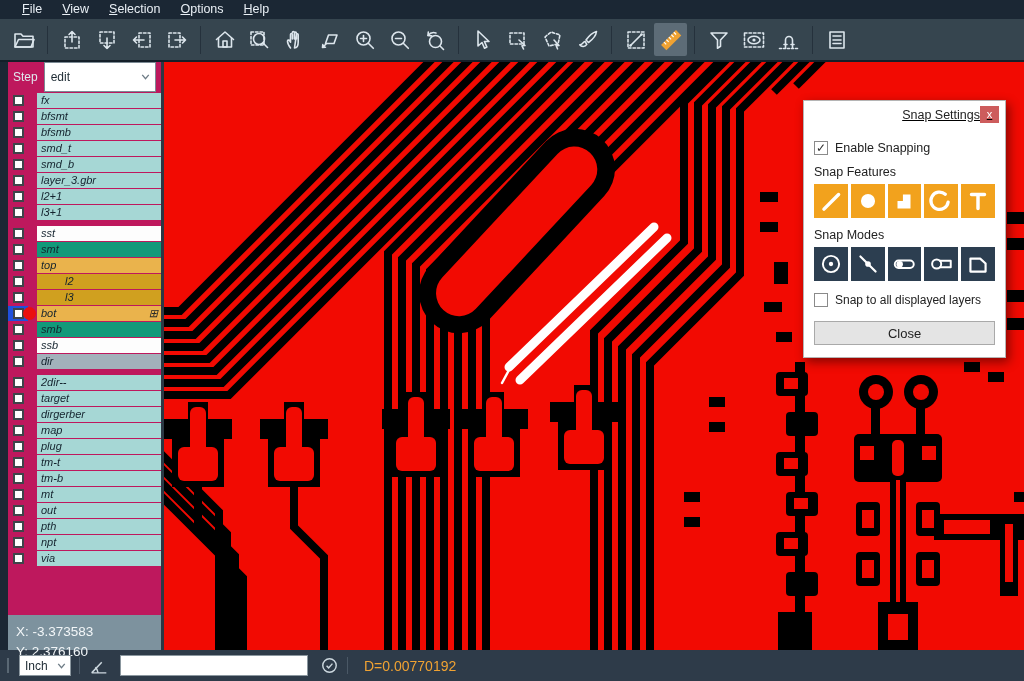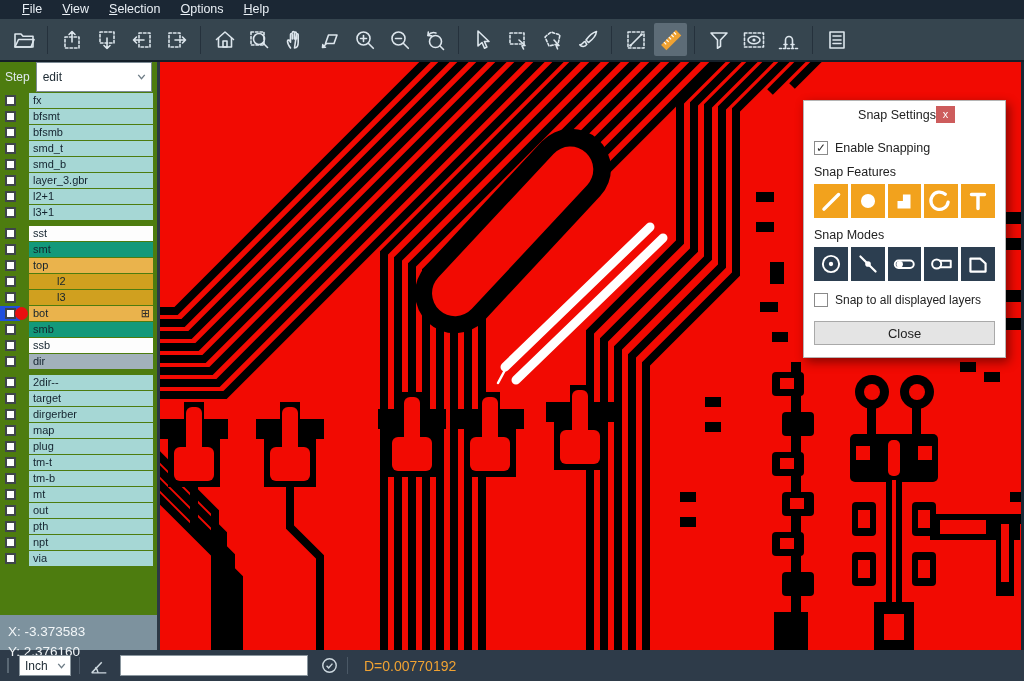--- a/index.html
+++ b/index.html
@@ -15,38 +15,38 @@
   .toolbar { height:43px; background:#36454f; display:flex; align-items:center;
     padding-left:6px; border-bottom:2px solid #141f29; }
   .tb-btn { width:33px; height:33px; background:transparent; border:none; display:flex;
     align-items:center; justify-content:center; margin:0 1px; border-radius:2px; }
   .tb-btn.active { background:#5d6c77; }
   .tb-btn svg { width:24px; height:24px; }
   .tb-sep { width:1px; height:28px; background:#25313c; margin:0 6px; }
 
   
   .main { display:flex; height:588px; }
-  .sidebar { width:160px; background:#4d7c0f; display:flex; flex-direction:column;
-    border-right:3px solid #2c3844; }
+  .sidebar { width:160px; background:#be185d; display:flex; flex-direction:column;
+    border-right:3px solid #2c3844;margin-left:8px; }
   .step-row { height:29px; display:flex; align-items:center; padding:0 5px; gap:6px; }
   .step-label { color:#dfe8ee; font-size:12px; }
   .step-select { flex:1; height:30px; background:#fff; border:1px solid #7c8a94; display:flex;
     align-items:center; justify-content:space-between; padding:0 3px 0 6px; font-size:12px; color:#1d2a33; }
   .step-select svg { width:13px; height:13px; }
 
   .layer-list { padding-top:2px; }
   .layer-group { margin-bottom:6px; }
   .layer-row { height:15px; margin-bottom:1px; display:flex; align-items:center; position:relative; }
   .cb-cell { width:20px; height:15px; display:flex; align-items:center; justify-content:center; }
   .layer-row.active .cb-cell { background:#2050dd; }
   .cb { width:11px; height:11px; background:#fff; border:2px solid #3f454a; display:block; }
   .dot { position:absolute; left:15px; top:1px; width:13px; height:13px; border-radius:50%;
     background:#ea0f0f; z-index:2; }
   .lab { margin-left:9px; width:124px; height:15px; font-size:11px; color:#14232e;
-    padding-left:4px; line-height:15px; white-space:nowrap; overflow:hidden; position:relative; }
+    padding-left:4px; line-height:15px; white-space:nowrap; overflow:hidden; position:relative;font-style:italic; }
   .lab.cyan  { background:#a6d7d5; }
   .lab.white { background:#fdfdfd; }
   .lab.green { background:#13997a; }
   .lab.amber { background:#eab34c; }
   .lab.gold  { background:#d0a01f;padding-left:28px; }
   .lab.gray  { background:#a2b1bb; }
   .grid-ic { position:absolute; right:3px; top:0; font-size:11px; color:#2a2a2a; }
 
   .side-fill { flex:1; }
   .coords { height:35px; background:#7d929e; color:#f2f6f8; font-size:13.5px;
@@ -66,22 +66,22 @@
   .angle-ic svg { width:22px; height:22px; display:block; }
   .sb-input { width:188px; height:21px; border:1px solid #8b979f; background:#fff; margin-left:10px;
     font-size:12px; padding:0 4px; color:#1d2a33; }
   .apply-ic { margin-left:12px; }
   .apply-ic svg { width:19px; height:19px; display:block; }
   .dist { color:#f0a232; font-size:14px; margin-left:8px; }
 
   
   .dialog { position:absolute; left:803px; top:100px; width:203px; background:#fff;
     border:1px solid #b5b5b5; box-shadow:3px 4px 10px rgba(0,0,0,.45); z-index:10; }
-  .dlg-title { height:27px; display:flex; align-items:center; justify-content:center;
-    padding:0 6px 0 10px; }
+  .dlg-title { height:27px; display:flex; align-items:center; justify-content:flex-end;
+    padding:0 6px 0 10px;text-decoration:underline; }
   .dlg-title-text { font-size:12.5px; color:#222; }
   .dlg-x { width:19px; height:17px; background:#cd5c5c; color:#fff; font-size:11px; border:none;
     display:flex; align-items:center; justify-content:center; line-height:1; }
   .dlg-body { padding:6px 10px 12px 10px; }
   .chk-row { display:flex; align-items:center; gap:7px; margin:7px 0 4px 0; }
   .chk { width:14px; height:14px; background:#fff; border:1px solid #8a8a8a; font-size:12px;
     color:#333; display:flex; align-items:center; justify-content:center; line-height:1; }
   .chk-label { font-size:12.5px; color:#222; white-space:nowrap; }
   .dlg-sec { font-size:12.5px; color:#222; margin:10px 0 5px 0; }
   .snap-row { display:flex; gap:3px; }

